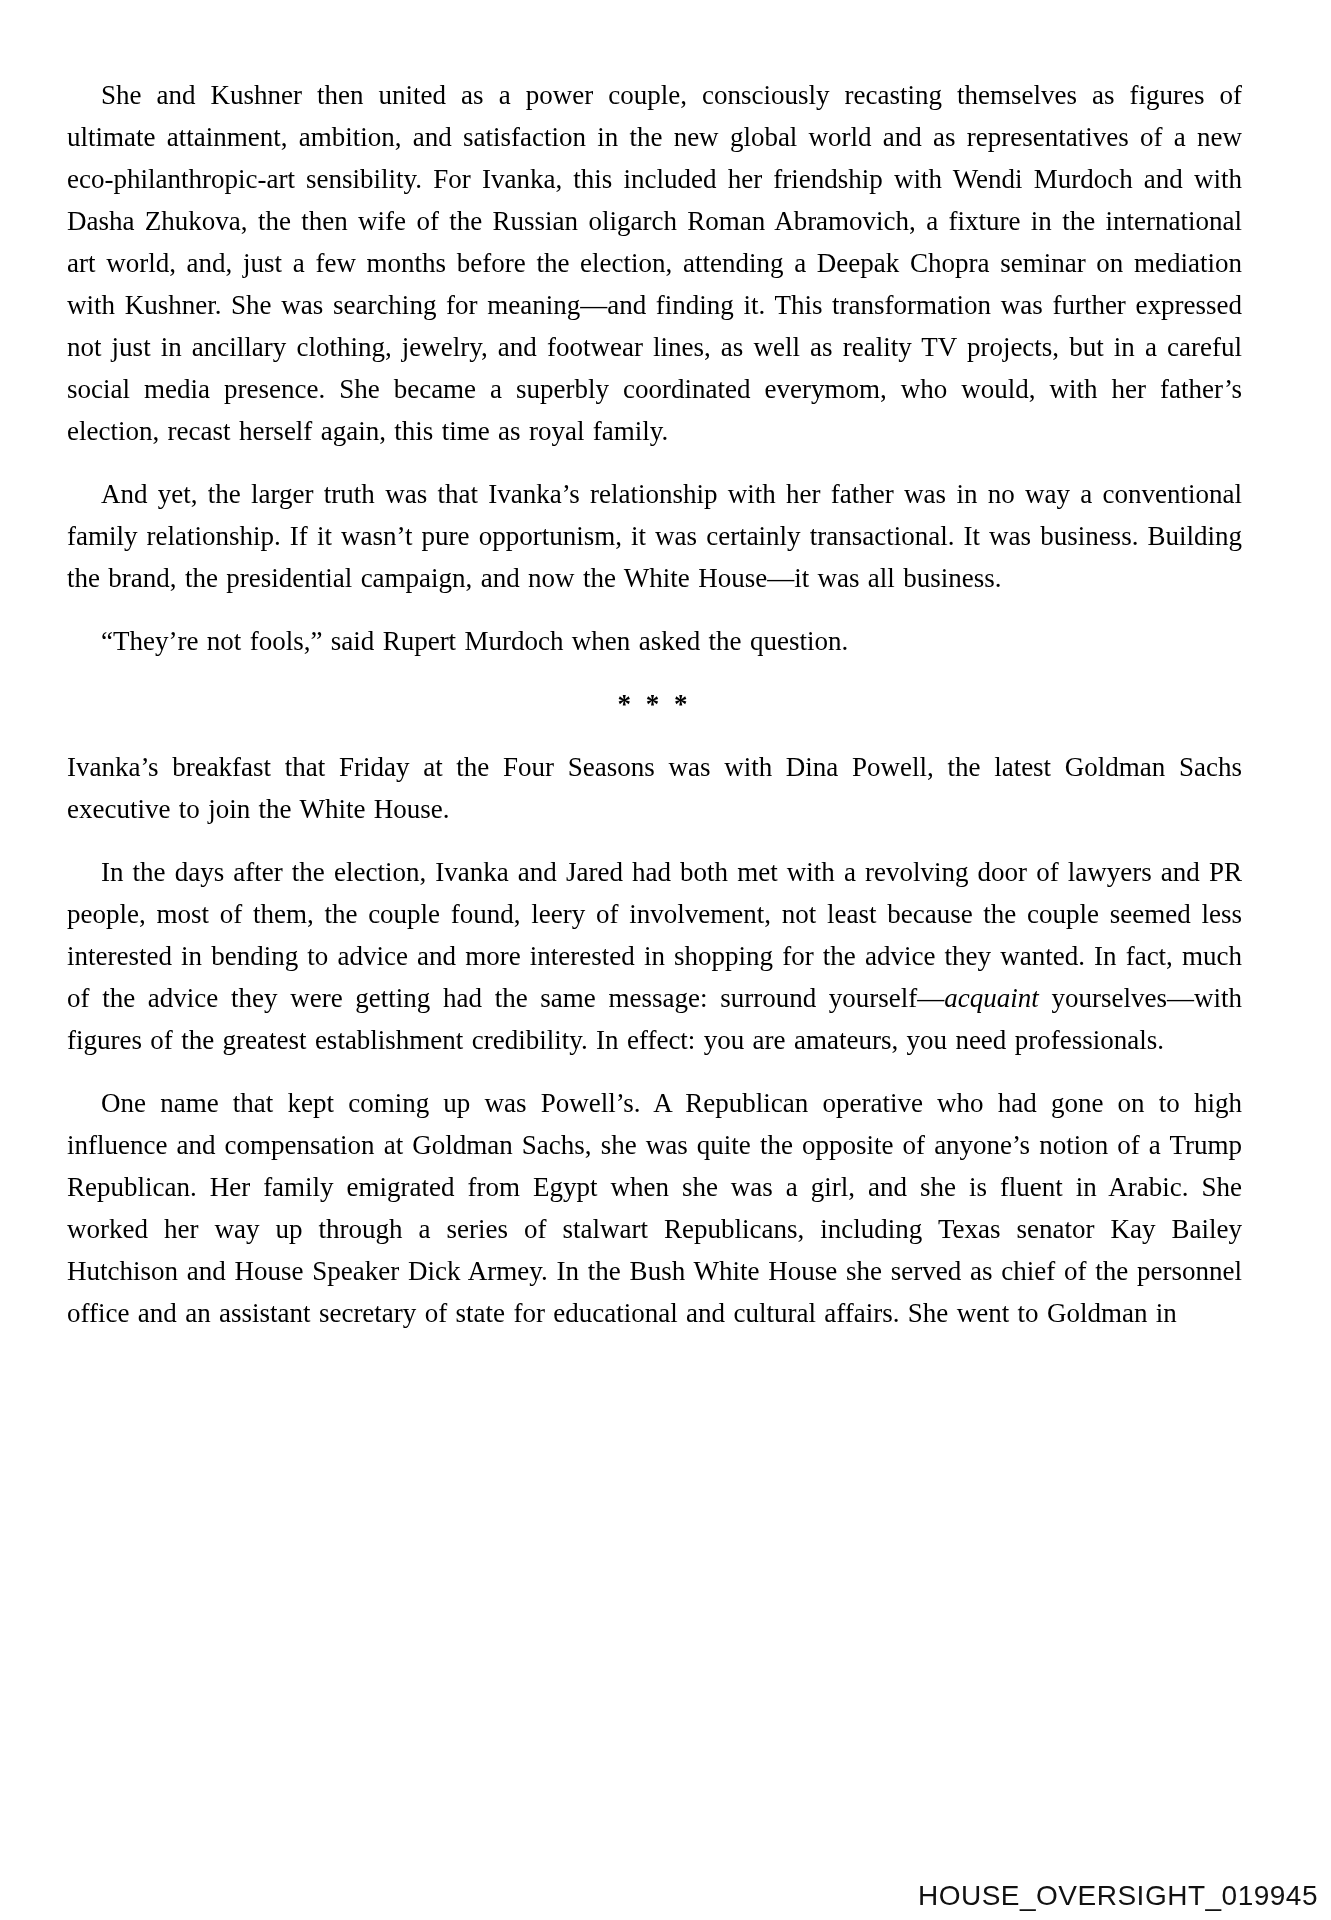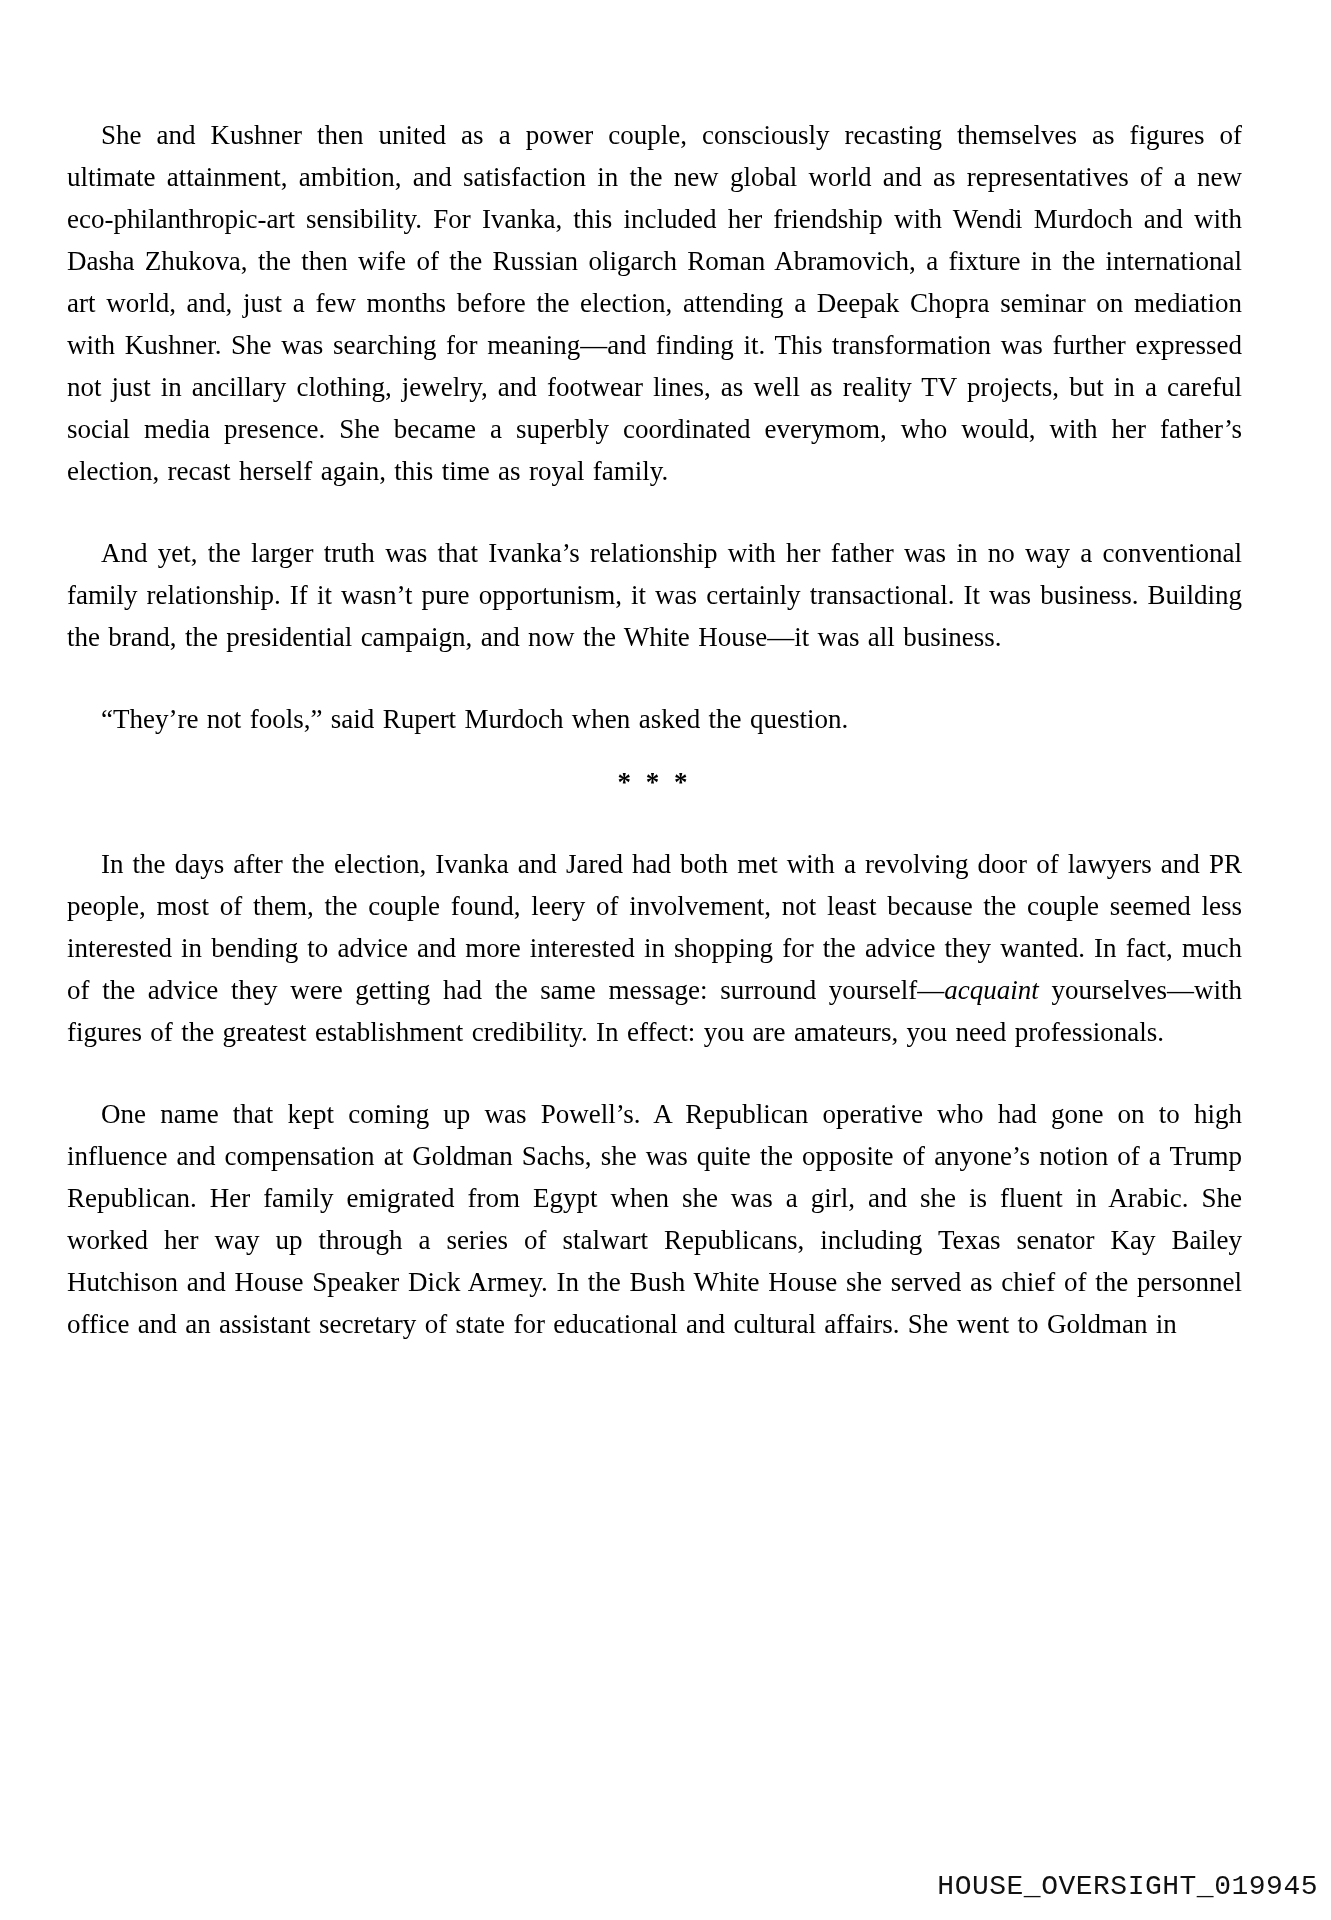--- a/index.html
+++ b/index.html
@@ -24,50 +24,50 @@
   }
   .para {
     margin: 0 0 21px 0;
     font-size: 27px;
     line-height: 42px;
     text-align: justify;
     word-spacing: 0.06em;
   }
   .para.indent {
     text-indent: 34px;
-    margin-top: 40px;
   }
   .sep {
     margin: 0 0 21px 0;
     font-size: 27px;
     line-height: 42px;
     text-align: center;
     letter-spacing: 4px;
     font-weight: bold;
   }
   .it {
     font-style: italic;
   }
   .bates {
     position: absolute;
     right: 13px;
-    bottom: 17px;
-    font-family: Liberation Mono, monospace;
+    bottom: 8px;
+    font-family: Liberation Sans, sans-serif;
     font-size: 28px;
     line-height: 1.1;
     color: #111111;
     letter-spacing: 0.5px;
   }
 </style>
 </head>
 <body>
 
 <div class="page">
   <main class="text-block">
       <p class="para indent"><span>She and Kushner then united as a power couple, consciously recasting themselves as figures of ultimate attainment, ambition, and satisfaction in the new global world and as representatives of a new eco-philanthropic-art sensibility. For Ivanka, this included her friendship with Wendi Murdoch and with Dasha Zhukova, the then wife of the Russian oligarch Roman Abramovich, a fixture in the international art world, and, just a few months before the election, attending a Deepak Chopra seminar on mediation with Kushner. She was searching for meaning—and finding it. This transformation was further expressed not just in ancillary clothing, jewelry, and footwear lines, as well as reality TV projects, but in a careful social media presence. She became a superbly coordinated everymom, who would, with her father’s election, recast herself again, this time as royal family.</span></p>
       <p class="para indent"><span>And yet, the larger truth was that Ivanka’s relationship with her father was in no way a conventional family relationship. If it wasn’t pure opportunism, it was certainly transactional. It was business. Building the brand, the presidential campaign, and now the White House—it was all business.</span></p>
       <p class="para indent"><span>“They’re not fools,” said Rupert Murdoch when asked the question.</span></p>
       <div class="sep">* * *</div>
+      <p class="para"><span>Ivanka’s breakfast that Friday at the Four Seasons was with Dina Powell, the latest Goldman Sachs executive to join the White House.</span></p>
       <p class="para indent"><span>In the days after the election, Ivanka and Jared had both met with a revolving door of lawyers and PR people, most of them, the couple found, leery of involvement, not least because the couple seemed less interested in bending to advice and more interested in shopping for the advice they wanted. In fact, much of the advice they were getting had the same message: surround yourself—</span><span class="it">acquaint</span><span> yourselves—with figures of the greatest establishment credibility. In effect: you are amateurs, you need professionals.</span></p>
       <p class="para indent"><span>One name that kept coming up was Powell’s. A Republican operative who had gone on to high influence and compensation at Goldman Sachs, she was quite the opposite of anyone’s notion of a Trump Republican. Her family emigrated from Egypt when she was a girl, and she is fluent in Arabic. She worked her way up through a series of stalwart Republicans, including Texas senator Kay Bailey Hutchison and House Speaker Dick Armey. In the Bush White House she served as chief of the personnel office and an assistant secretary of state for educational and cultural affairs. She went to Goldman in</span></p>
     </main>
   <div class="bates">HOUSE_OVERSIGHT_019945</div>
 </div>
 
 </body></html>

